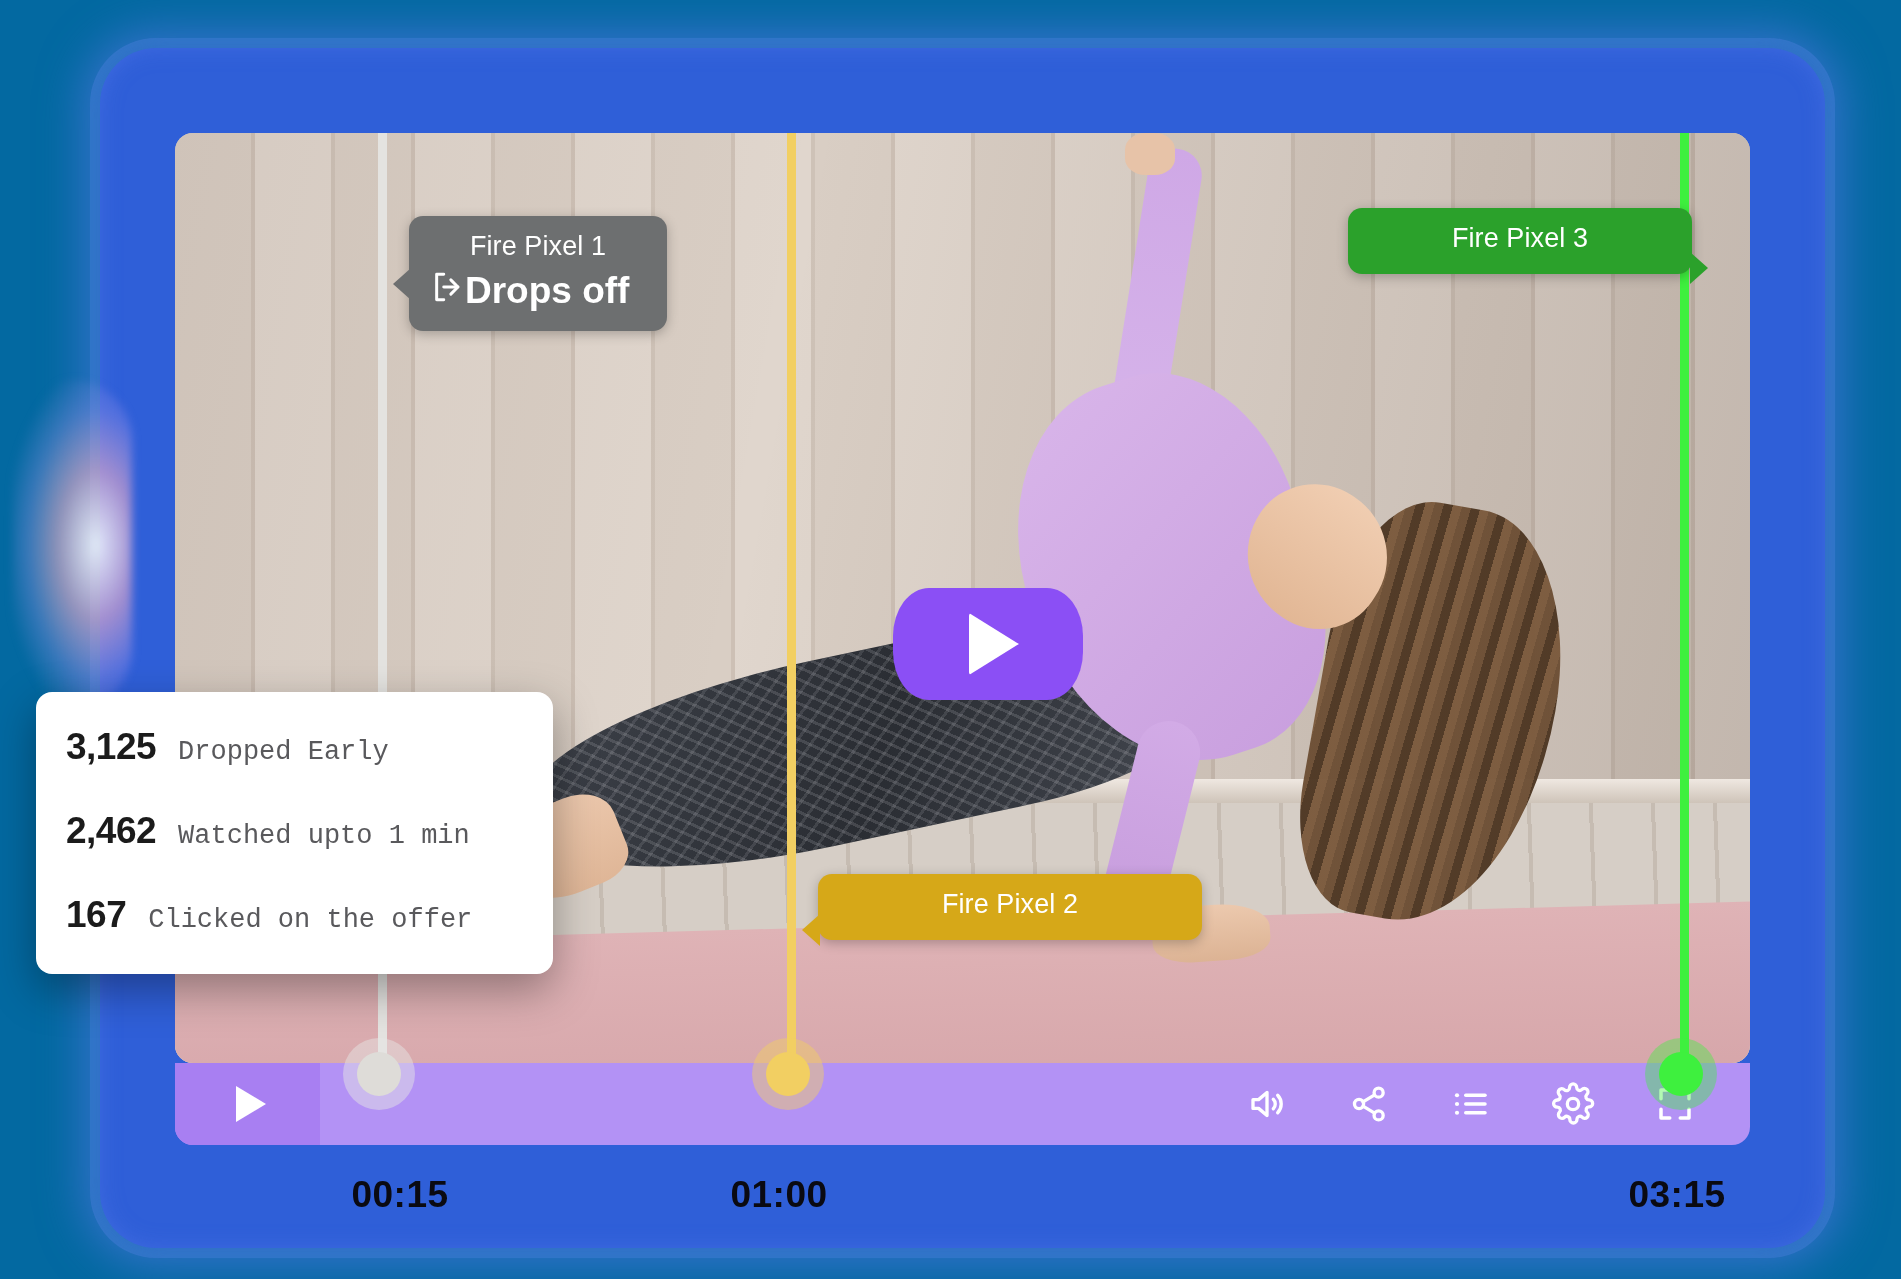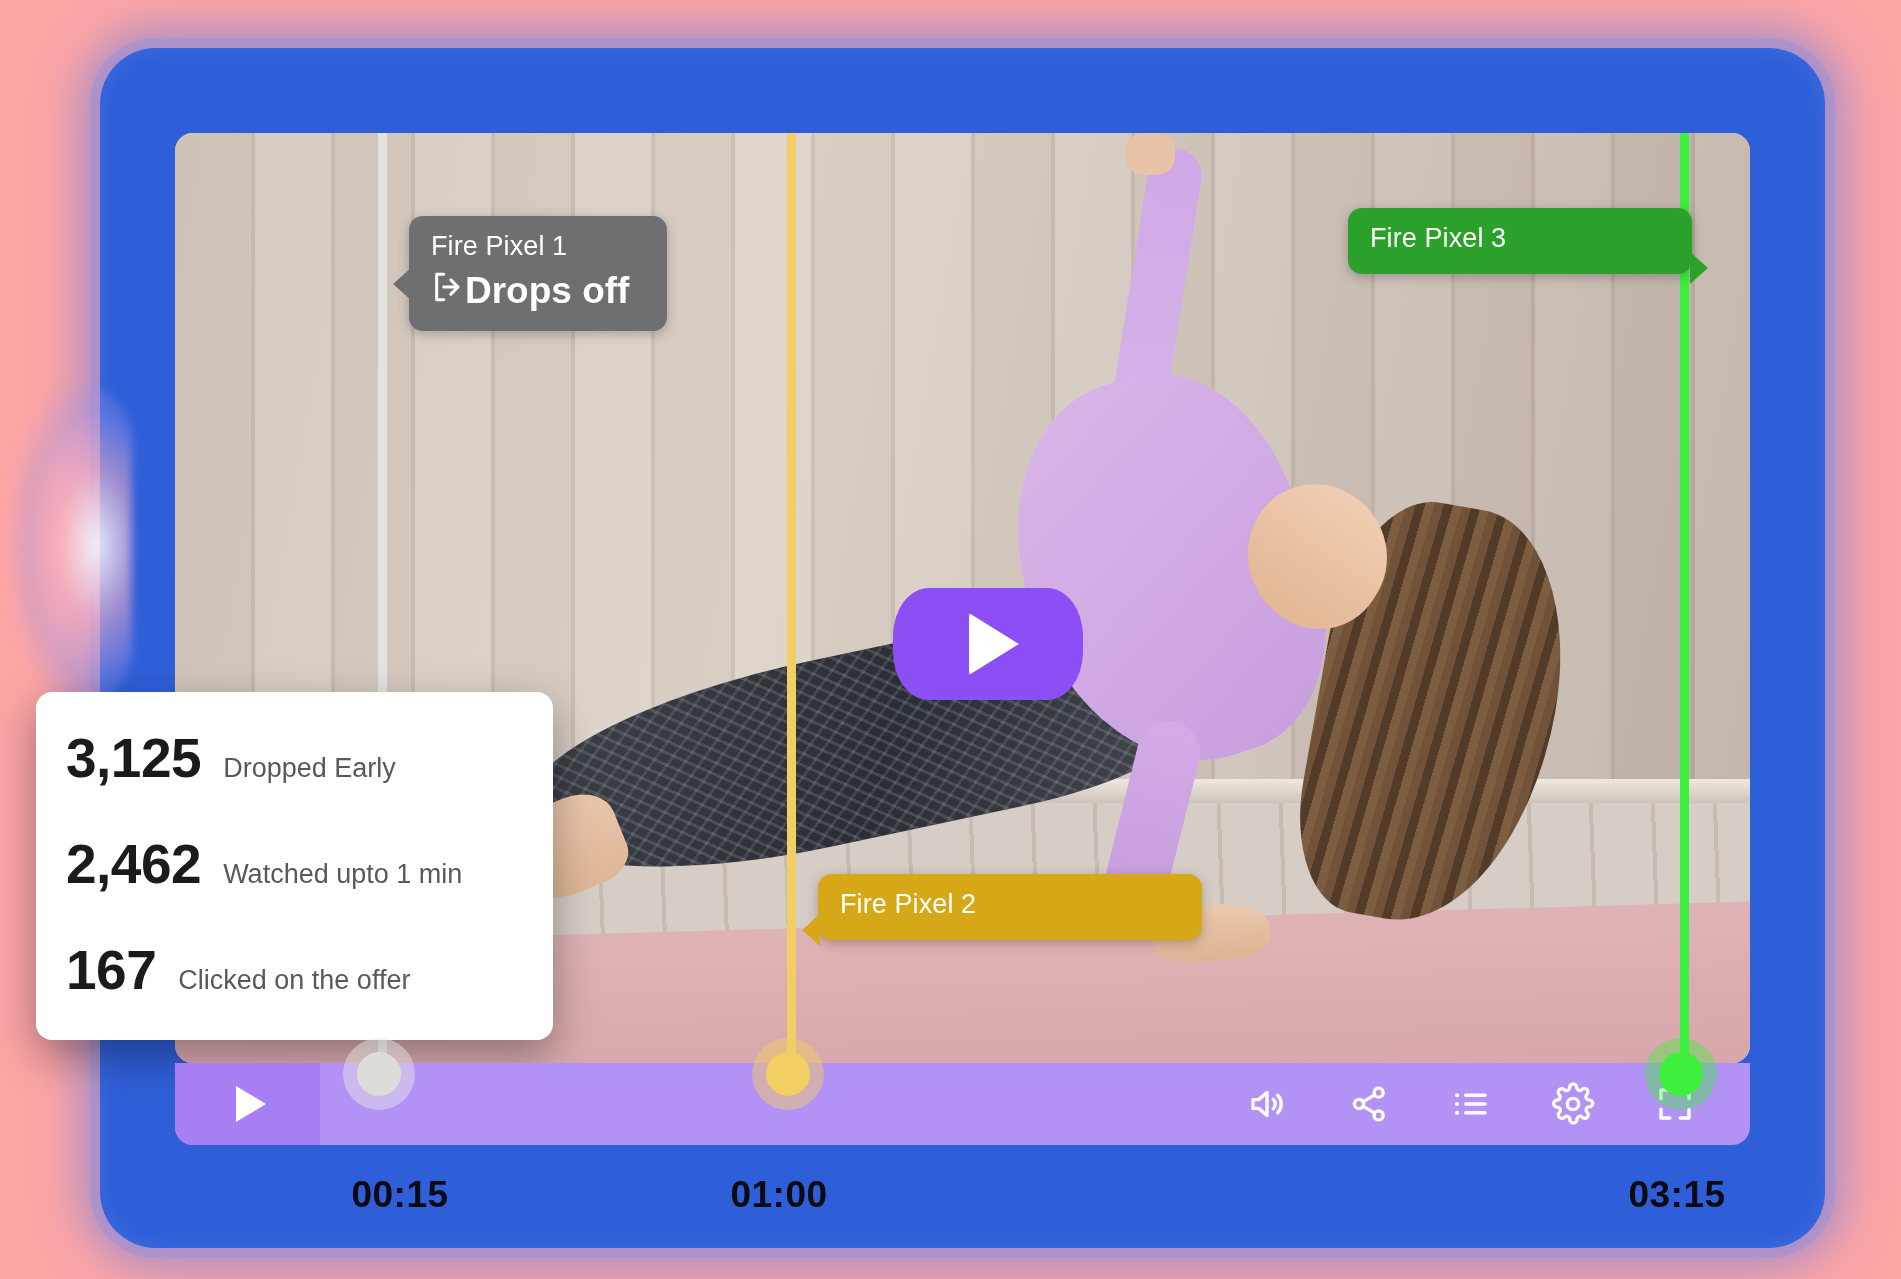--- a/index.html
+++ b/index.html
@@ -9,21 +9,22 @@
     width: 1901px;
     height: 1279px;
     overflow: hidden;
     font-family: "Liberation Sans", sans-serif;
   }
 
   #stage {
     position: relative;
     width: 1901px;
     height: 1279px;
-    background: #fca5a5;
+    background: #0369a1;
+    text-align: center;
   }
 
   
   #blue-frame {
     position: absolute;
     left: 100px;
     top: 48px;
     width: 1725px;
     height: 1200px;
     background: #2f5fd8;
@@ -255,28 +256,29 @@
     box-shadow: 0 16px 44px rgba(0,0,0,0.35);
   }
   .stat-row {
     display: flex;
     align-items: baseline;
     gap: 22px;
     margin-bottom: 42px;
   }
   .stat-row:last-child { margin-bottom: 8px; }
   .stat-value {
-    font-size: 55px;
+    font-size: 37px;
     font-weight: 700;
     color: #1b1b1b;
     letter-spacing: -0.5px;
   }
   .stat-label {
     font-size: 27px;
     color: #59595c;
+    font-family: Liberation Mono, monospace;
   }
 
   
   #control-bar {
     position: absolute;
     left: 175px;
     top: 1063px;
     width: 1575px;
     height: 82px;
     background: #b392f5;

